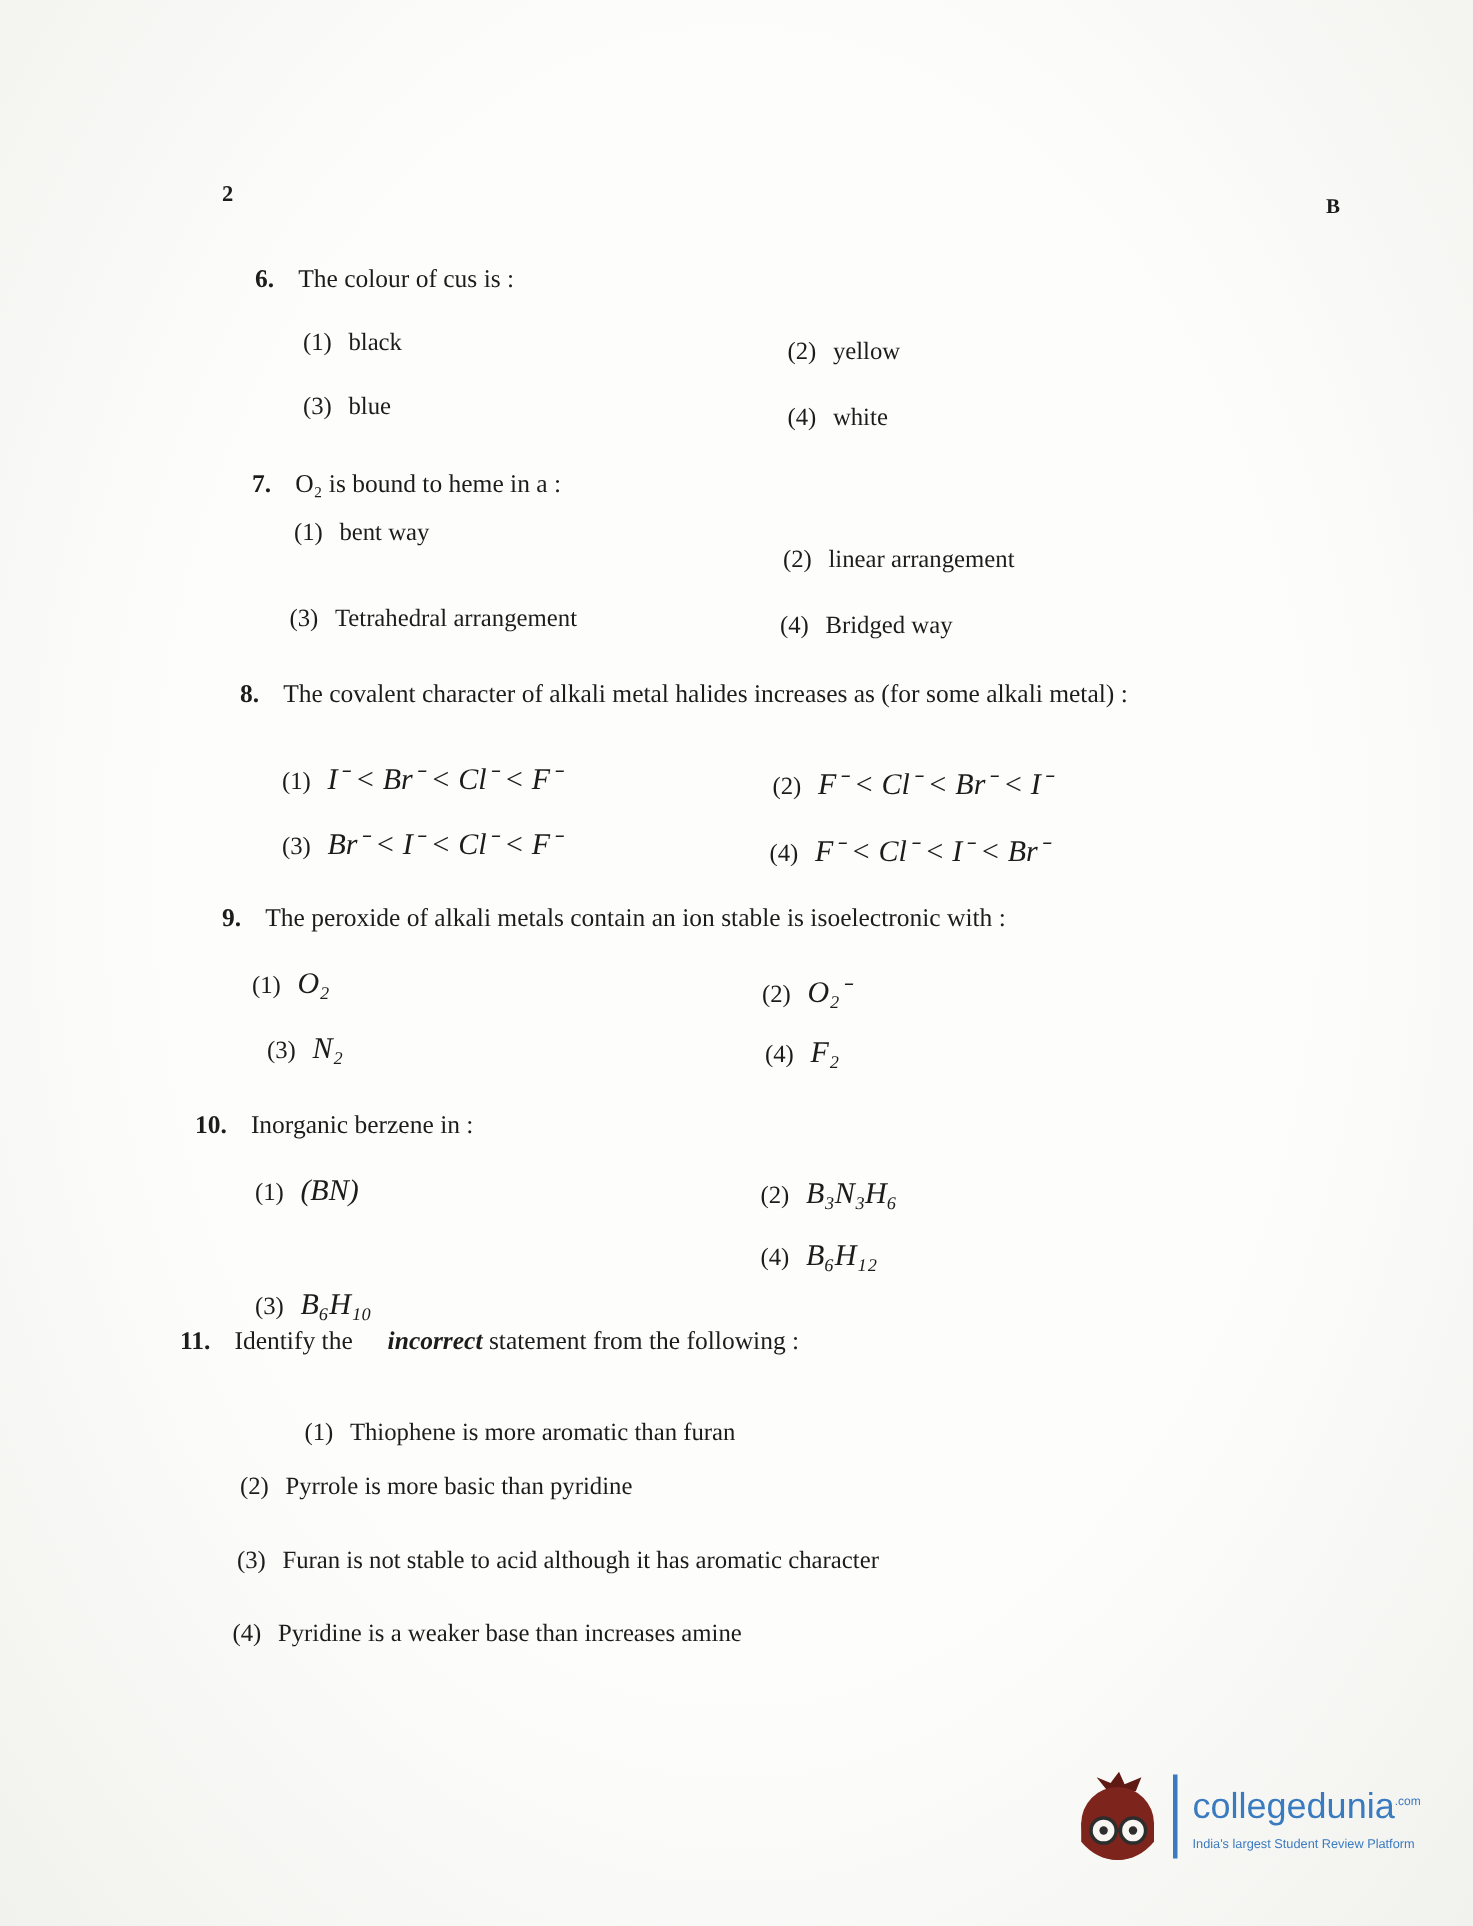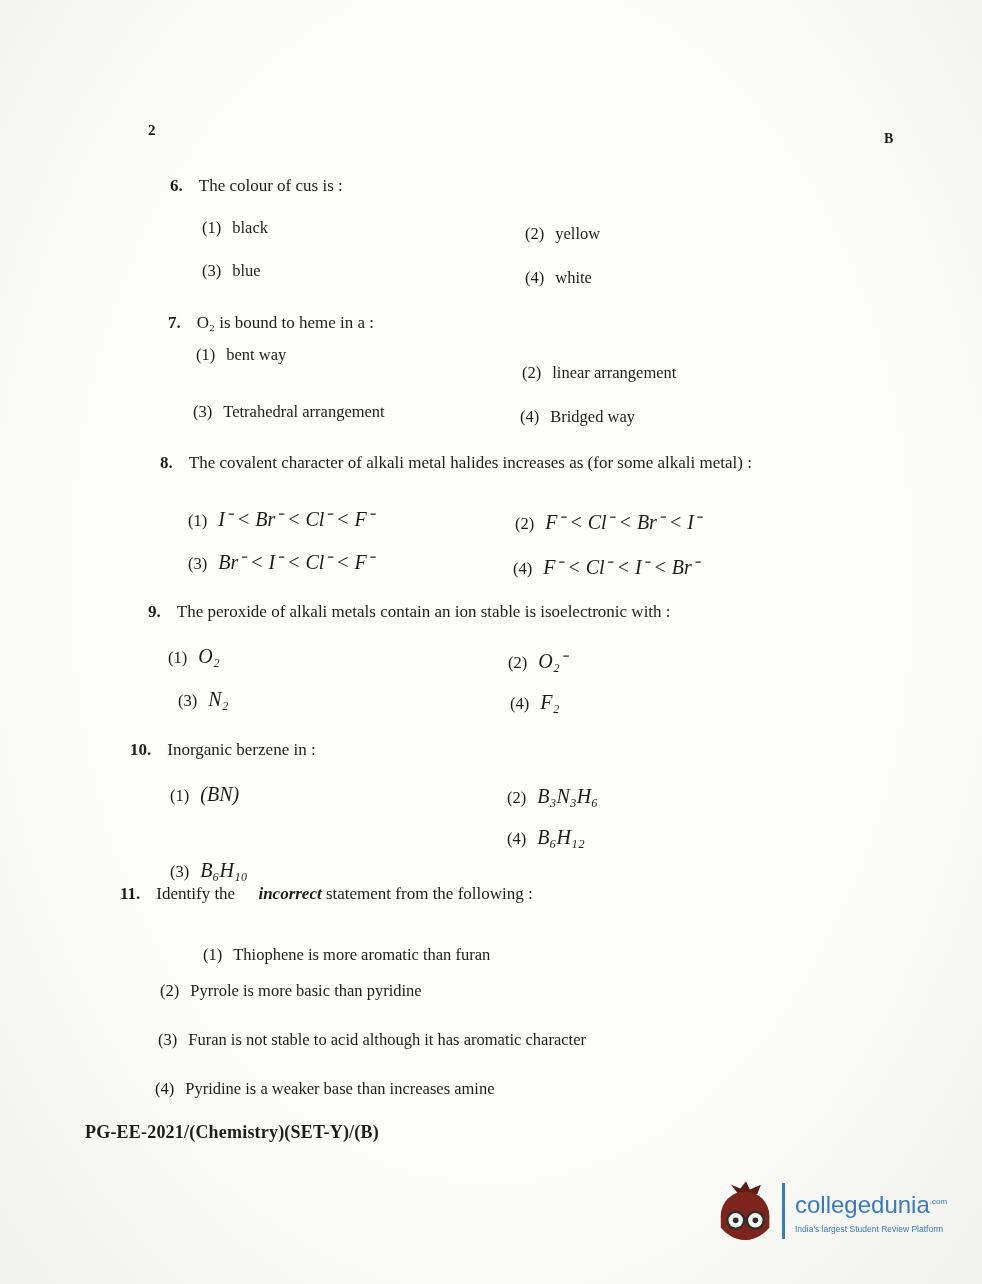--- a/index.html
+++ b/index.html
@@ -223,21 +223,20 @@
       <span class="opt-label">(2)</span><span>Pyrrole is more basic than pyridine</span>
     </div>
     <div class="opt" style="left:158px; top:154px;">
       <span class="opt-label">(3)</span><span>Furan is not stable to acid although it has aromatic character</span>
     </div>
     <div class="opt" style="left:155px; top:203px;">
       <span class="opt-label">(4)</span><span>Pyridine is a weaker base than increases amine</span>
     </div>
   </section>
 
-  <div class="footer-code">PG-EE-2021/(Chemistry)(SET-Y)/(B)</div>
 
   <div class="logo">
     <svg class="logo-icon" viewBox="0 0 60 64" xmlns="http://www.w3.org/2000/svg">
       <path d="M22 14 L14 4 L24 8 L30 0 L34 9 L46 4 L42 14 Z" fill="#5f1a14"></path>
       <ellipse cx="29" cy="37" rx="26" ry="26" fill="#7d241d"></ellipse>
       <path d="M3 37 Q10 20 29 18 Q48 20 55 37 L55 50 Q44 63 29 63 Q14 63 3 50 Z" fill="#7d241d"></path>
       <circle cx="19" cy="42" r="9" fill="#f7f6f2" stroke="#2d2d2d" stroke-width="2.5"></circle>
       <circle cx="40" cy="42" r="9" fill="#f7f6f2" stroke="#2d2d2d" stroke-width="2.5"></circle>
       <line x1="28" y1="42" x2="31" y2="42" stroke="#2d2d2d" stroke-width="2.5"></line>
       <circle cx="19" cy="42" r="3" fill="#2d2d2d"></circle>

